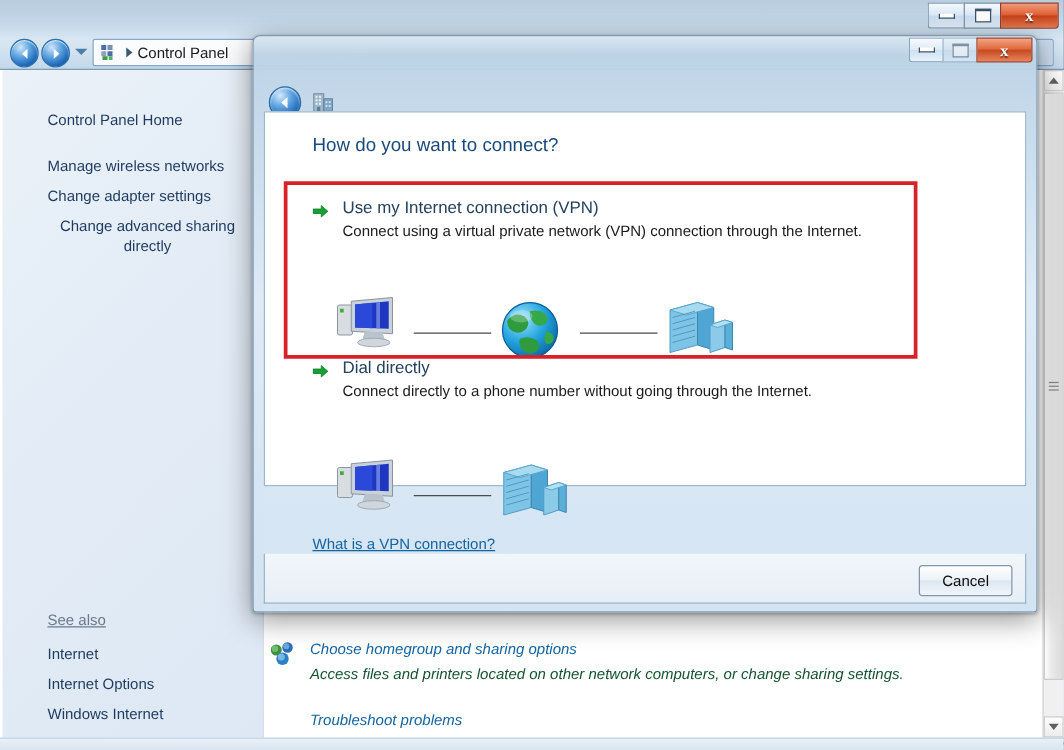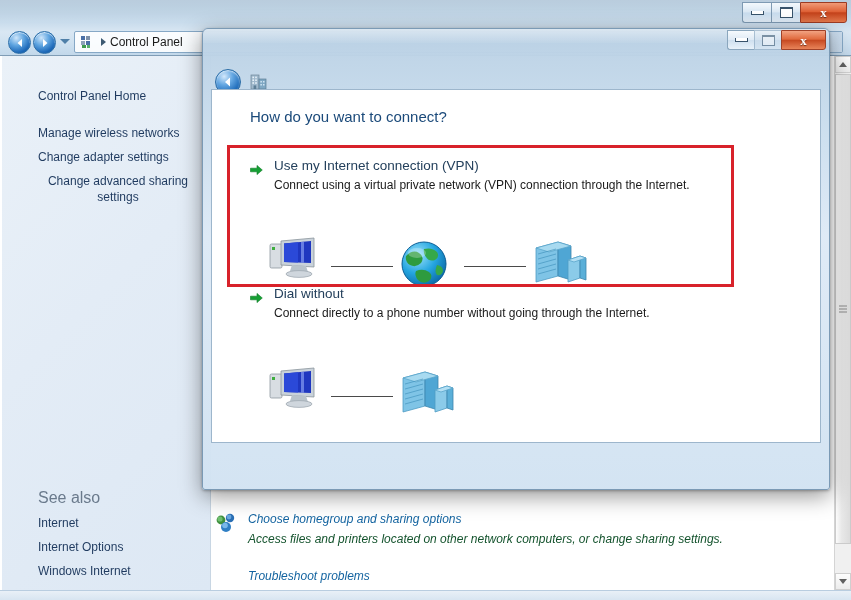--- a/index.html
+++ b/index.html
@@ -152,21 +152,21 @@
   .side-link {
     position: absolute; left: 36px;
     font-size: 12px; color: #1f3a5f;
     line-height: 16px;
     cursor: default;
     text-align: center;
   }
   .side-link.wrap { width: 160px; }
   .side-head {
     position: absolute; left: 36px;
-    font-size: 16px; color: #6a7a8c;
+    font-size: 12px; color: #6a7a8c; text-decoration: underline;
   }
 
   .content-area {
     position: absolute;
     left: 212px; top: 0; right: 0; bottom: 10px;
     background: #fff;
   }
 
   
   .ctask { position: absolute; left: 36px; font-style: italic; }
@@ -277,21 +277,21 @@
     position: absolute; left: 47px; top: 16px;
     width: 18px; height: 17px;
   }
   .dlg-title {
     position: absolute; left: 70px; top: 16px;
     font-size: 13px; color: #0b3a66;
   }
 
   .dlg-content {
     position: absolute;
-    left: 8px; top: 60px; right: 8px; height: 354px;
+    left: 8px; top: 60px; right: 8px; height: 300px;
     background: #fff;
     border: 1px solid #9db6cc;
     box-sizing: border-box;
     text-align: right;
   }
   .dlg-footer {
     position: absolute; left: 8px; right: 8px; top: 414px; height: 40px;
     background: linear-gradient(180deg, #f2f6fa, #e6eef6);
     border: 1px solid #9db6cc; border-top: none;
     box-sizing: border-box;
@@ -403,21 +403,21 @@
         <span class="addr-fade"></span>
       </div>
     </div>
 
     <div class="main-body">
 
       <div class="sidebar">
         <div class="side-link" style="top:32px">Control Panel Home</div>
         <div class="side-link" style="top:69px">Manage wireless networks</div>
         <div class="side-link" style="top:93px">Change adapter settings</div>
-        <div class="side-link wrap" style="top:117px">Change advanced sharing settings</div>
+        <div class="side-link wrap" style="top:117px">Change advanced sharing directly</div>
 
         <div class="side-head" style="top:433px">See also</div>
         <div class="side-link" style="top:459px">Internet</div>
         <div class="side-link" style="top:483px">Internet Options</div>
         <div class="side-link" style="top:507px">Windows Internet</div>
       </div>
 
       <div class="content-area">
 
         <div class="ctask" style="top:455px;">
@@ -572,21 +572,21 @@
           </svg>
         </span>
       </div>
 
       <div class="option" style="top:196px;">
         <span class="opt-arrow">
           <svg width="13" height="12" viewBox="0 0 13 12">
             <path d="M0.5 4.2 H7 V1.4 L12.3 6 L7 10.6 V7.8 H0.5 Z" fill="#16a034" stroke="#0d7a26" stroke-width=".6"></path>
           </svg>
         </span>
-        <div class="opt-title">Dial without</div>
+        <div class="opt-title">Dial directly</div>
         <div class="opt-desc">Connect directly to a phone number without going through the Internet.</div>
       </div>
 
       <div class="diagram" style="left:56px; top:275px; width:250px; height:50px;">
         <span style="position:absolute;left:0;top:0">
           <svg width="52" height="48" viewBox="0 0 52 48">
             <rect x="2" y="9" width="12" height="24" rx="1.5" fill="#d8dde2" stroke="#8e979f" stroke-width=".8"></rect>
             <rect x="4" y="12" width="3" height="3" fill="#3fae3f"></rect>
             <path d="M13 6 L46 3 L46 32 L13 30 Z" fill="#c9d2da" stroke="#8a949c" stroke-width=".8"></path>
             <path d="M16 8.5 L43 6 L43 28 L16 27 Z" fill="#1f37c0"></path>
@@ -609,19 +609,23 @@
               <path d="M6 31 L24 26"></path>
                 <path d="M6 36 L24 31"></path>
             </g>
             <path d="M36 22 L48 18 L48 40 L36 44 Z" fill="#8bcbe9" stroke="#4e9cc4" stroke-width=".8"></path>
             <path d="M48 18 L54 20 L54 42 L48 40 Z" fill="#5aafd8" stroke="#3e86ad" stroke-width=".8"></path>
             <path d="M36 22 L48 18 L54 20 L42 24 Z" fill="#b4e0f4" stroke="#5ba6cc" stroke-width=".8"></path>
           </svg>
         </span>
       </div>
 
+      <div class="vpn-link" style="top:338px;">What is a VPN connection?</div>
     </div>
 
+    <div class="dlg-footer">
+      <div class="cancel-btn">Cancel</div>
+    </div>
   </div>
 
   <div class="redbox"></div>
 
 </div>
 
 </body></html>

